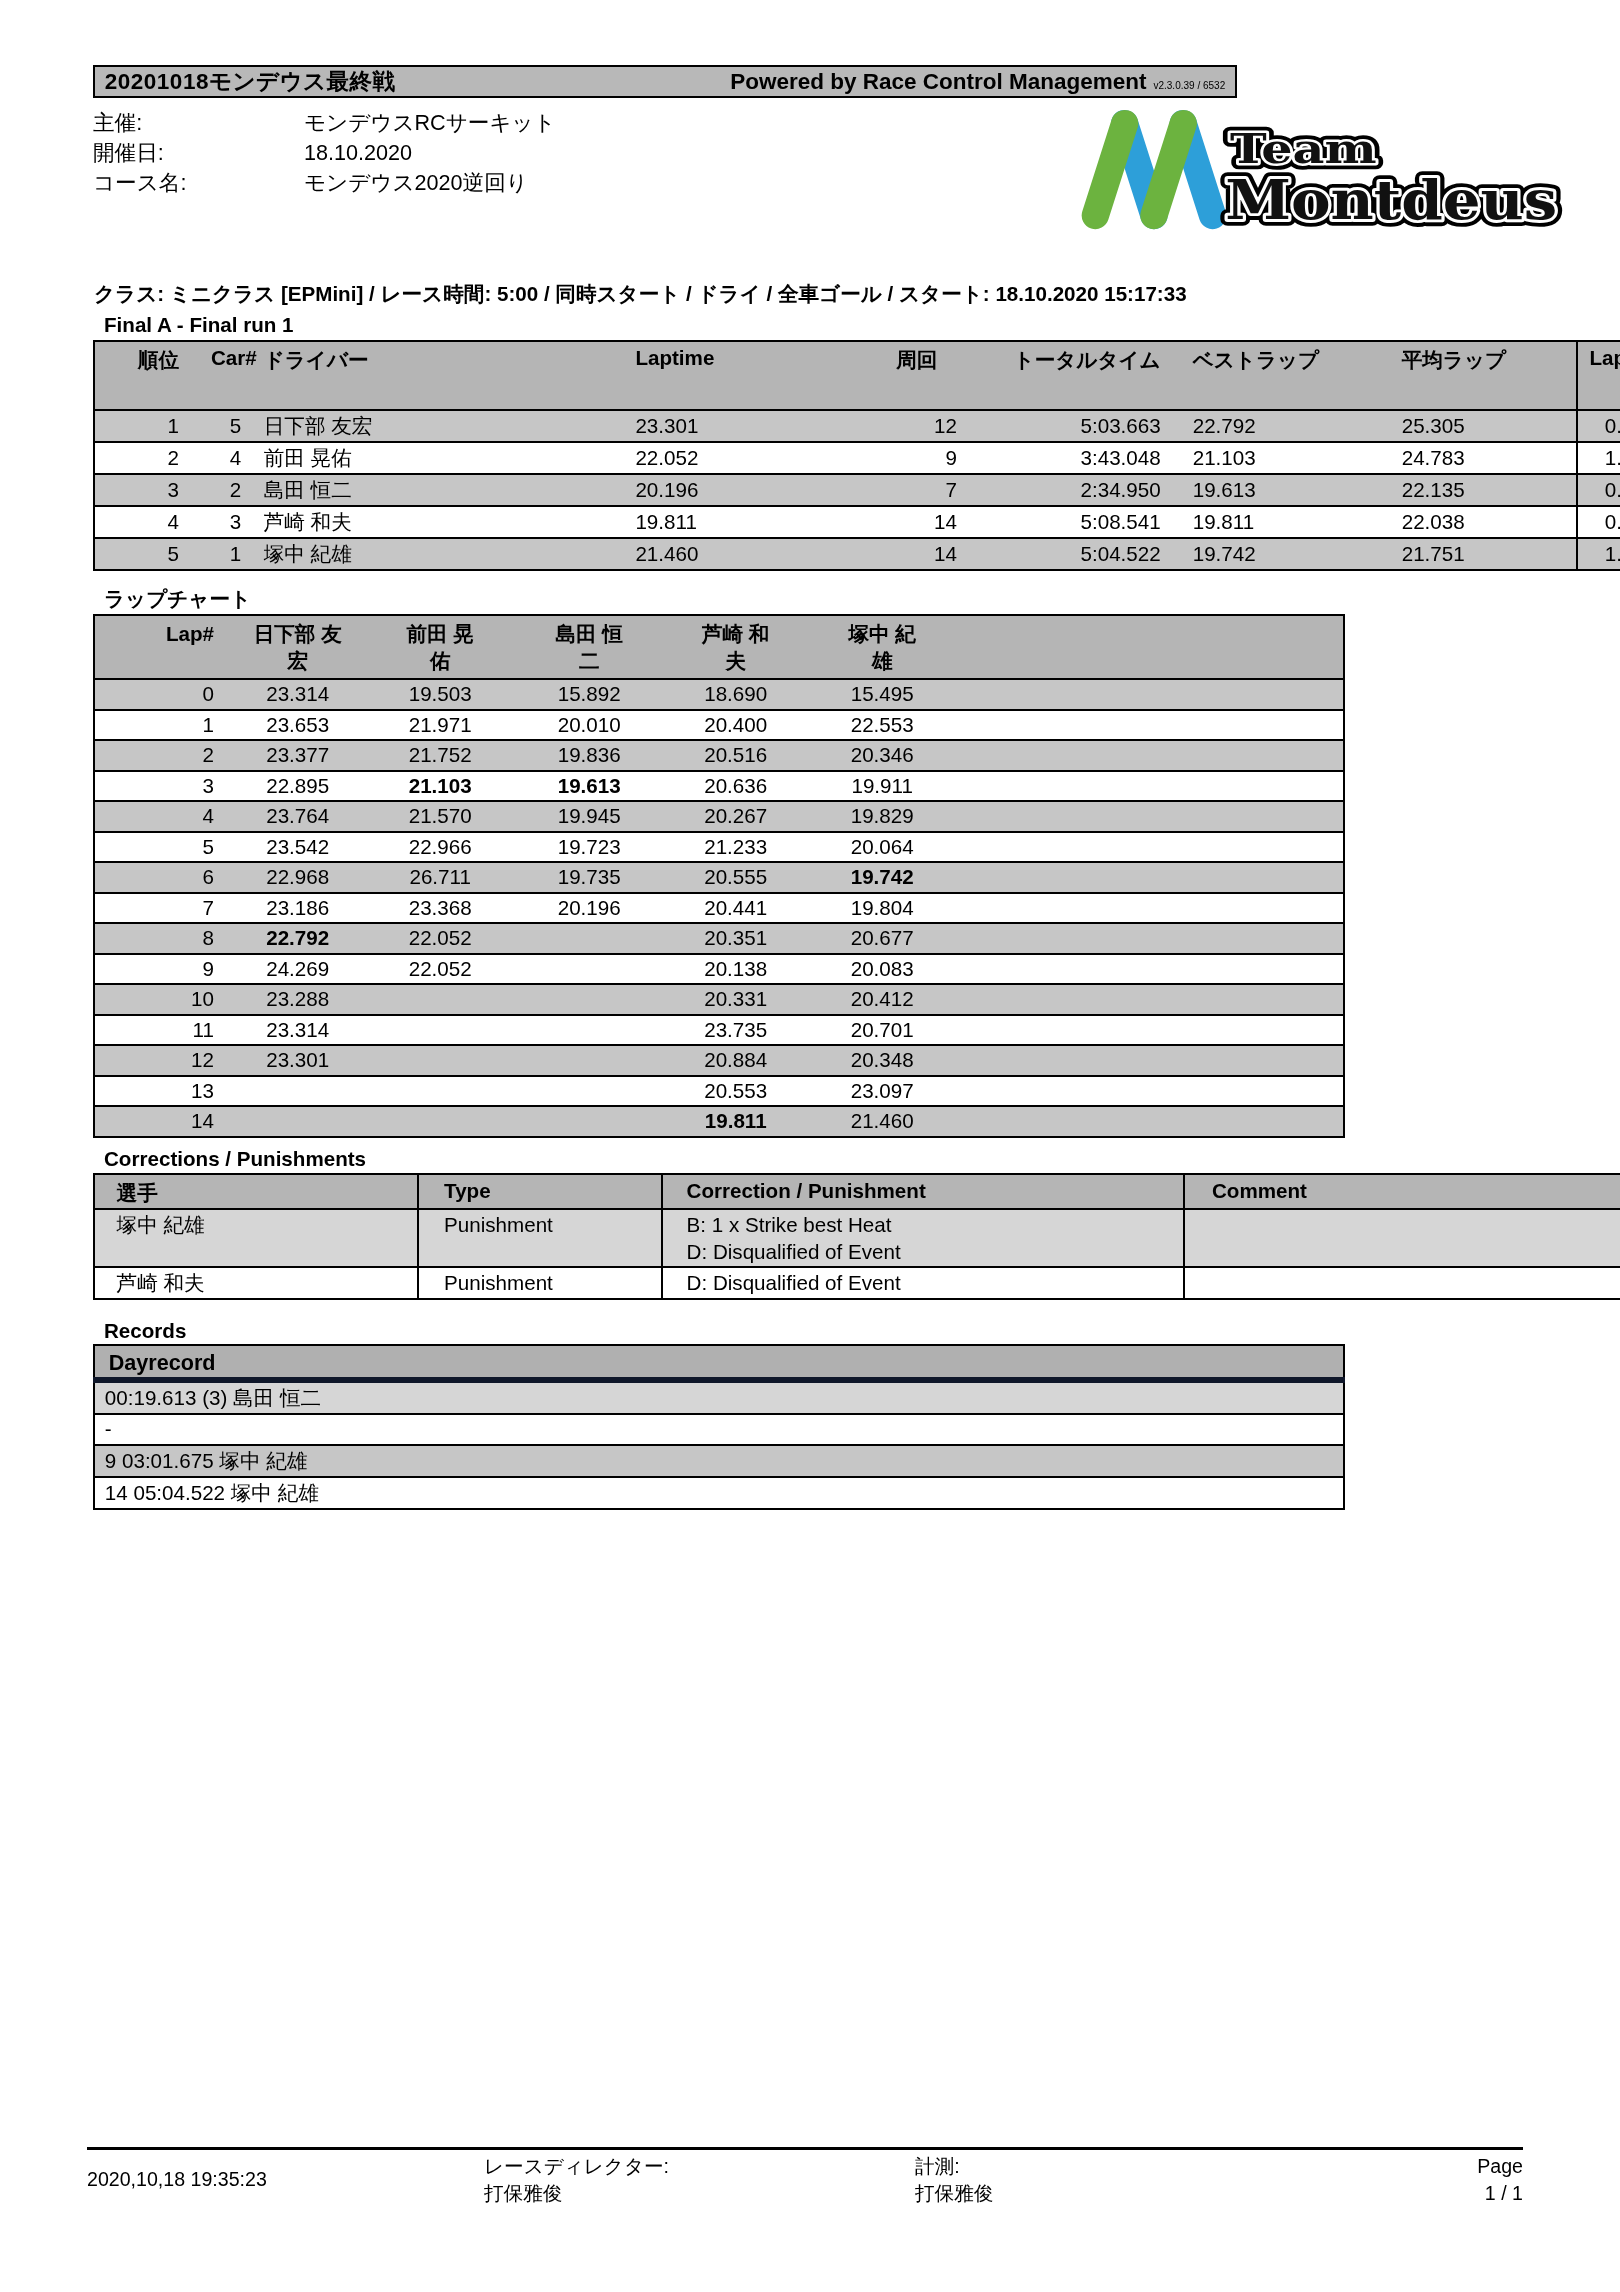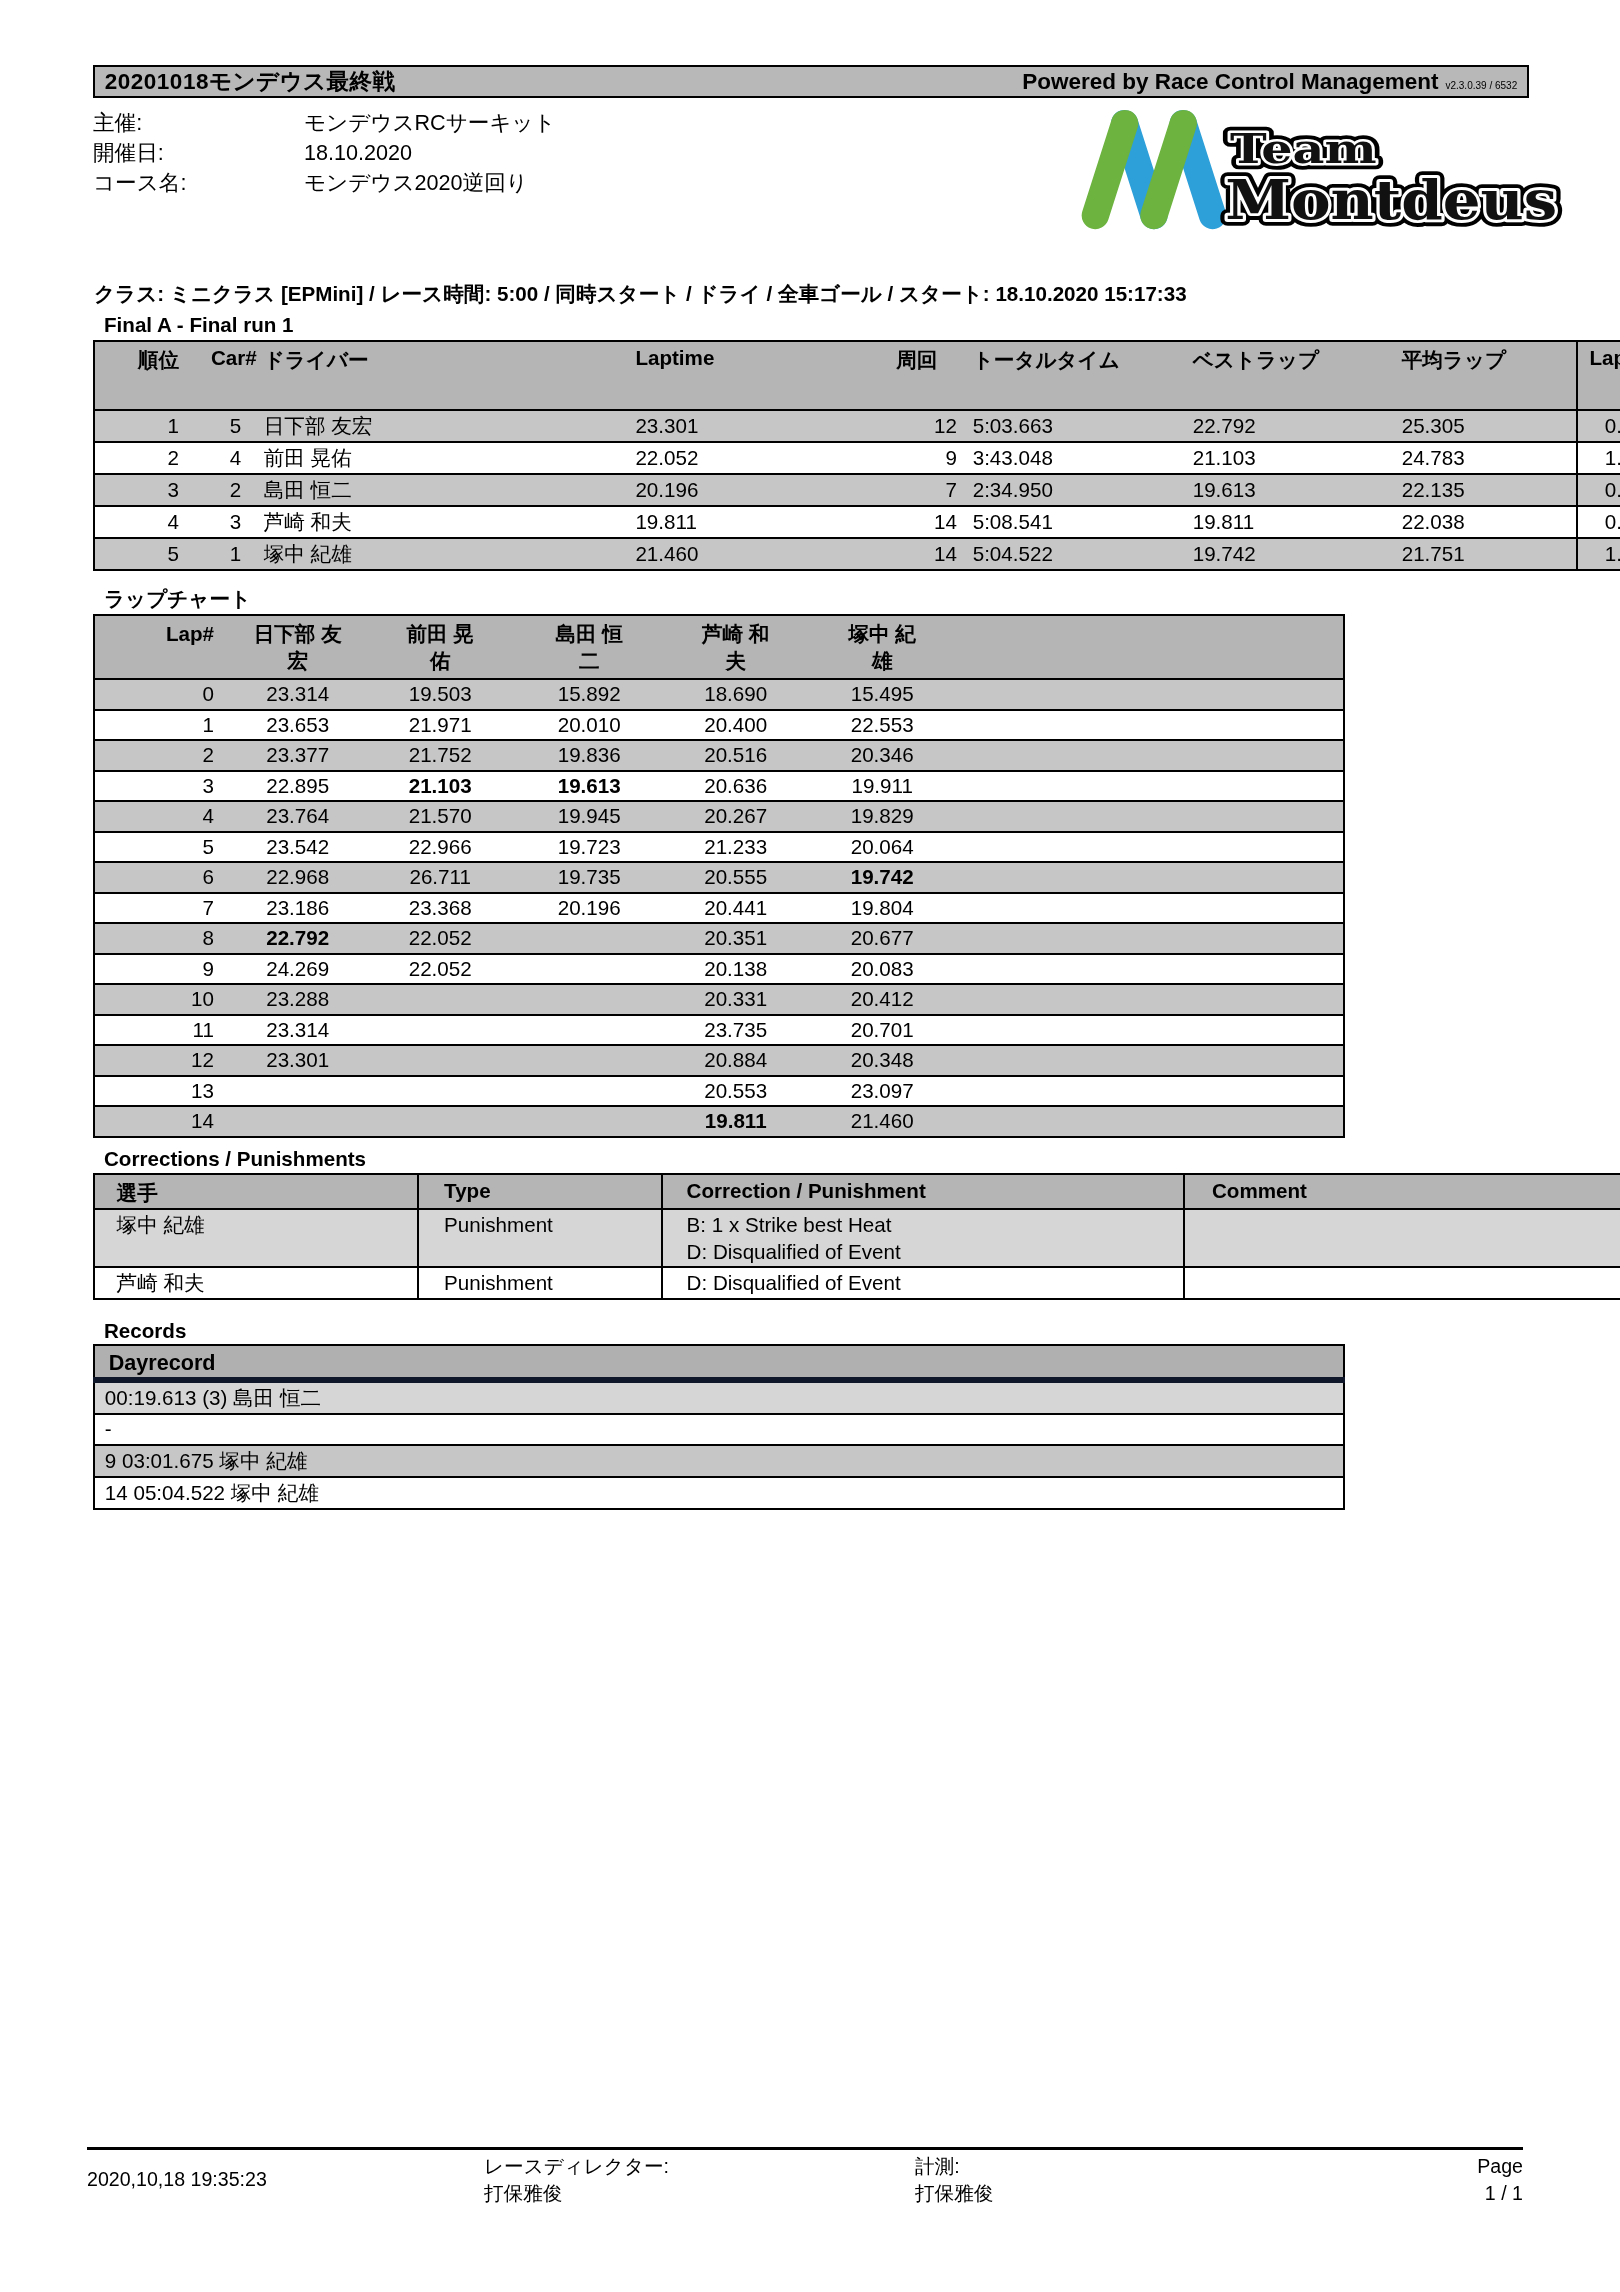--- a/index.html
+++ b/index.html
@@ -3,21 +3,21 @@
 <meta charset="utf-8">
 <style>
   html,body { margin:0; padding:0; background:#888; }
   .page {
     position:relative; width:1620px; height:2293px; background:#ffffff;
     font-family:"Liberation Sans", sans-serif; color:#000;
     margin:0 auto; overflow:hidden;
   }
   
   .titlebar {
-    position:absolute; left:93px; top:65px; width:1436px; height:33px;
+    position:absolute; left:93px; top:65px; width:1144px; height:33px;
     background:#b8b8b8; border:2.9px solid #000; box-sizing:border-box;
     display:flex; justify-content:space-between; align-items:center; padding:0 9.8px;
   }
   .titlebar .evt { font-size:22.5px; font-weight:bold; letter-spacing:0.5px; }
   .titlebar .pwr { display:flex; align-items:baseline; }
   .titlebar .pwr .ptxt { font-size:22.5px; font-weight:bold; }
   .titlebar .pwr .ver { font-size:10px; font-weight:normal; margin-left:6.9px; }
   
   .info { position:absolute; left:93px; top:108px; font-size:21.6px; }
   .info .irow { display:flex; line-height:30px; }
@@ -43,21 +43,21 @@
   .res { top:340px; }
   .res thead th { height:62px; }
   .res td { height:25.5px; }
   .res th:nth-child(1), .res td:nth-child(1) { width:83px;  text-align:right; padding-right:7.8px; }
   .res th:nth-child(2), .res td:nth-child(2) { width:69px;  text-align:right; padding-right:17.6px; }
   .res th:nth-child(2) { padding-right:2px; }
   .res th:nth-child(3), .res td:nth-child(3) { width:358px; text-align:left;  padding-left:4.9px; }
   .res th:nth-child(4), .res td:nth-child(4) { width:214px; text-align:left;  padding-left:12.7px; }
   .res th:nth-child(5), .res td:nth-child(5) { width:86px;  text-align:right; padding-right:5.9px; }
   .res th:nth-child(5) { padding-right:25.5px; }
-  .res th:nth-child(6), .res td:nth-child(6) { width:188px; text-align:left;  padding-left:9.8px; }
+  .res th:nth-child(6), .res td:nth-child(6) { width:188px; text-align:right;  padding-left:9.8px; }
   .res th:nth-child(7), .res td:nth-child(7) { width:173px; text-align:left;  padding-left:31px; }
   .res th:nth-child(8), .res td:nth-child(8) { width:173px; text-align:left;  padding-left:35px; }
   .res th:nth-child(9), .res td:nth-child(9) { width:93px;  border-left:2px solid #000; }
   .res th:nth-child(9) { text-align:left; padding-left:11.8px; white-space:normal; word-break:break-all; line-height:24.5px; }
   .res td:nth-child(9) { text-align:center; }
   
   .lap { top:614px; }
   .lap thead th { height:57px; line-height:27.4px; }
   .lap td { height:26.5px; }
   .lap th:nth-child(1), .lap td:nth-child(1) { width:118px; text-align:right; padding-right:15.7px; }

